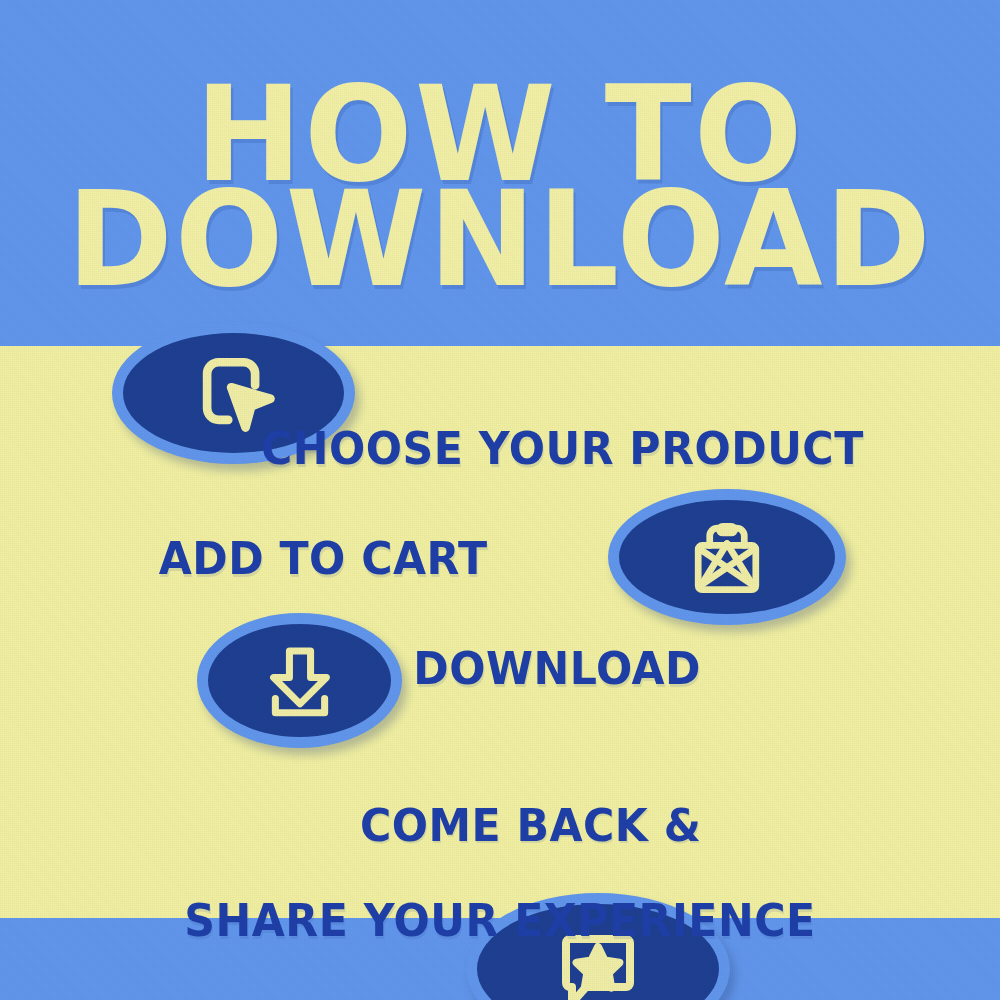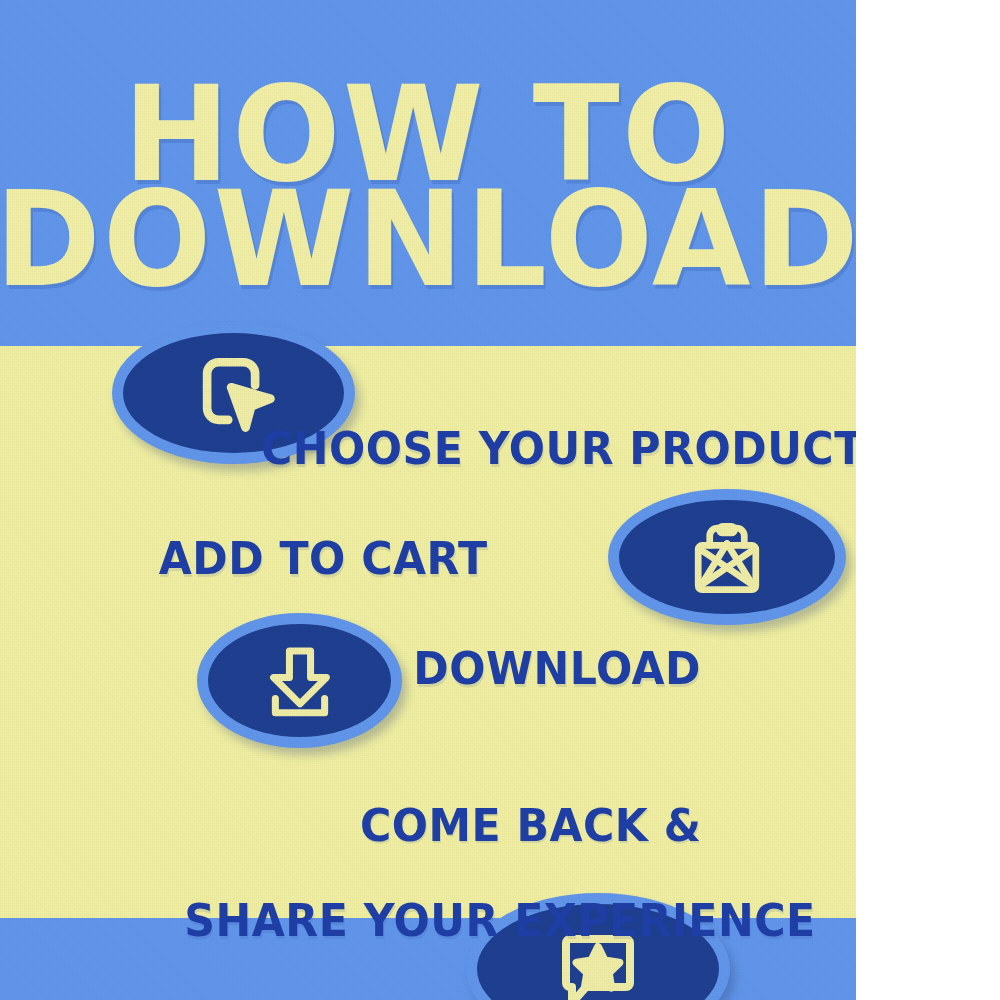--- a/index.html
+++ b/index.html
@@ -3,21 +3,21 @@
 <meta charset="utf-8">
 <title>How To Download</title>
 <style>
   html, body {
     margin: 0;
     padding: 0;
     background: #ffffff;
   }
   #poster {
     position: relative;
-    width: 856px;
+    width: 1000px;
     height: 1000px;
     overflow: hidden;
     background: #f0efa2;
     font-family: "Liberation Sans", "DejaVu Sans", sans-serif;
     -webkit-font-smoothing: antialiased;
   }
 
   
   .band {
     position: absolute;

